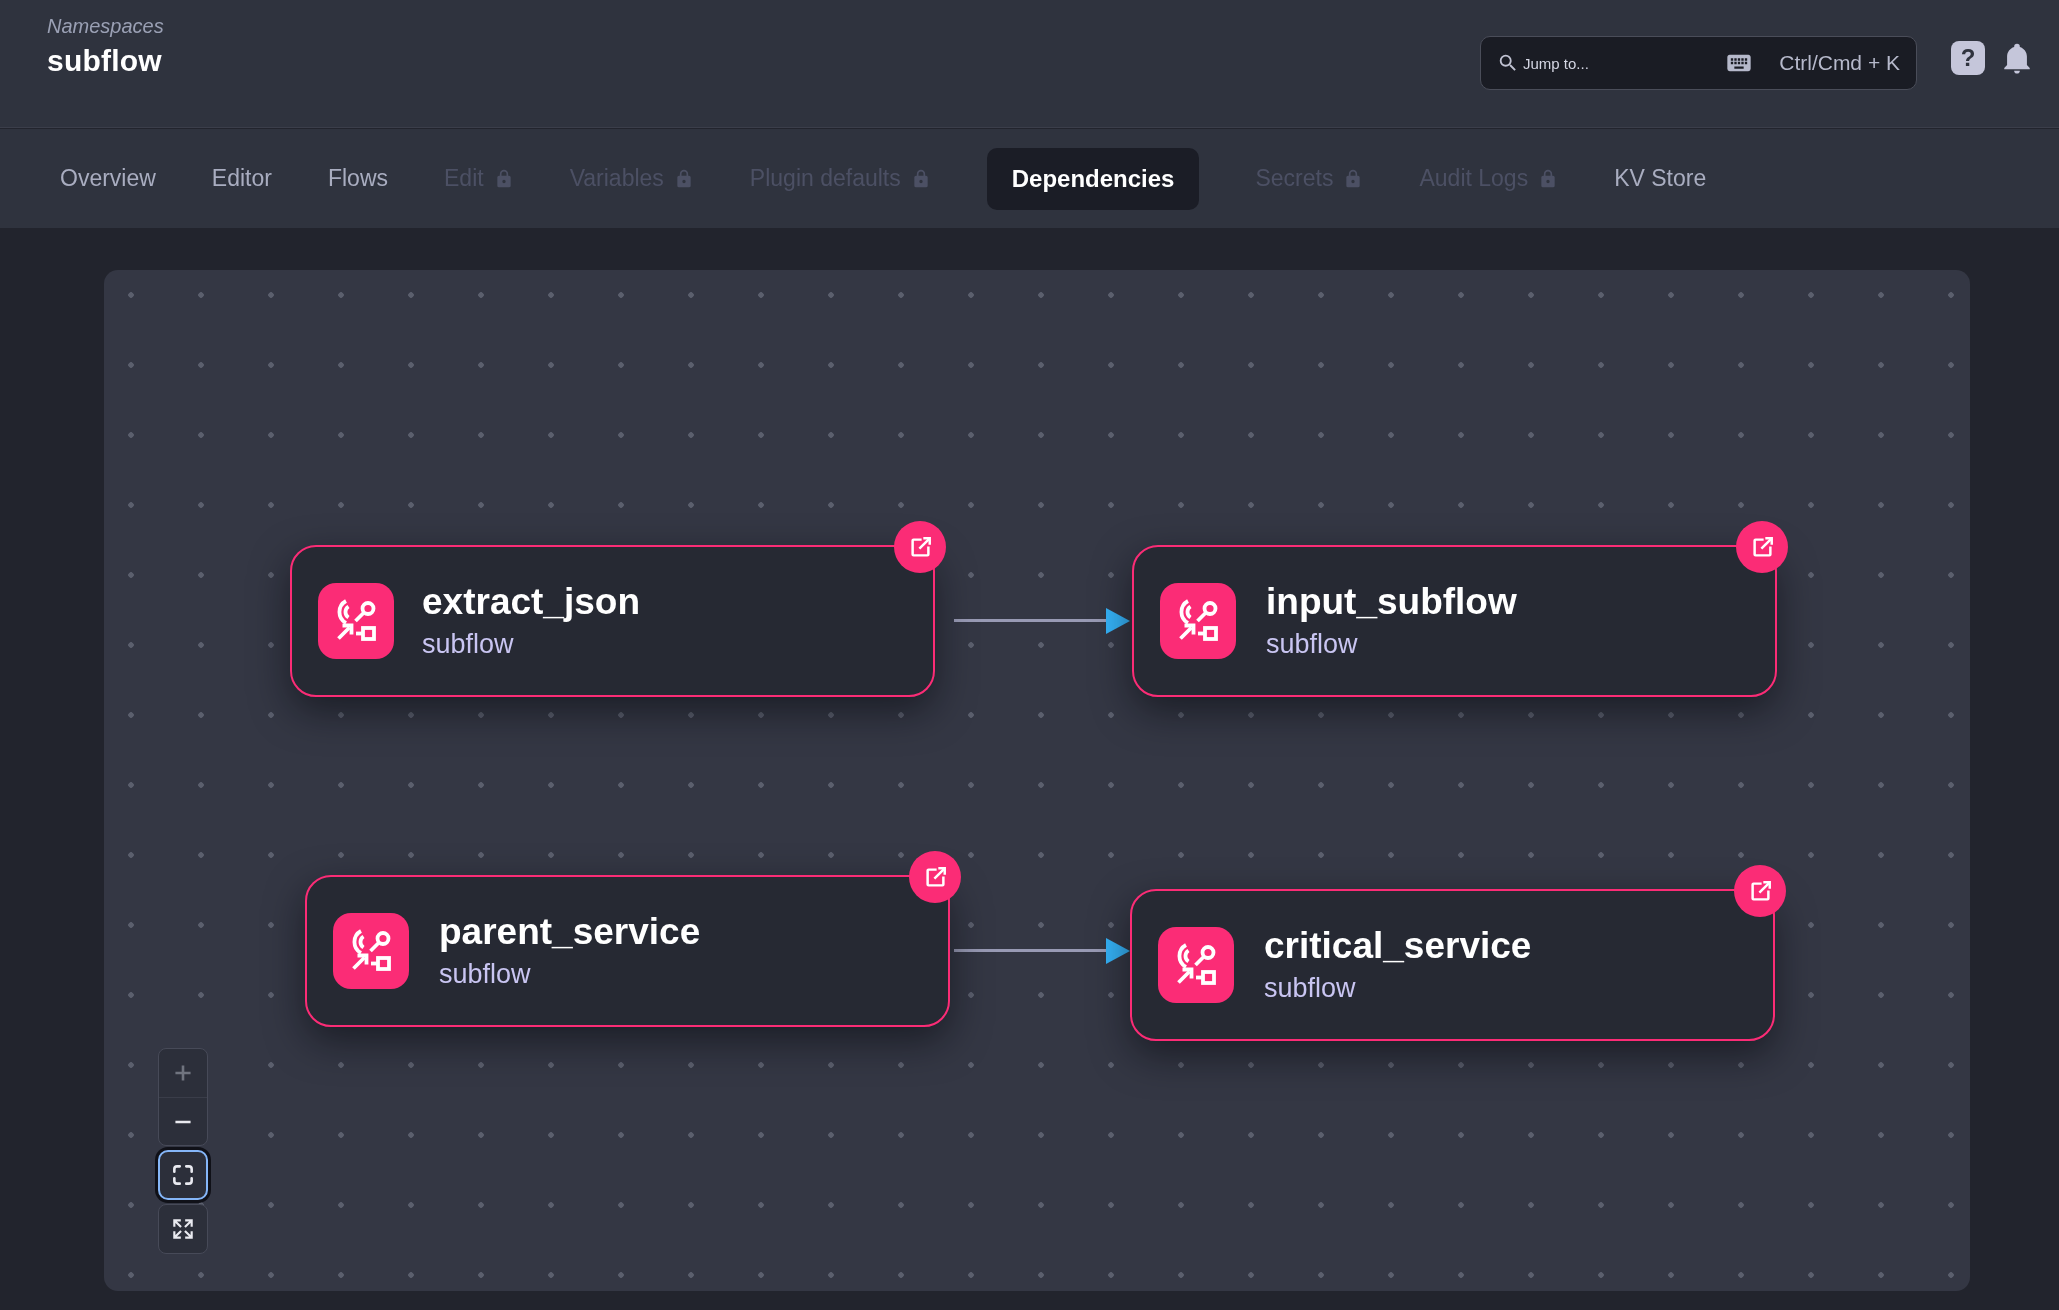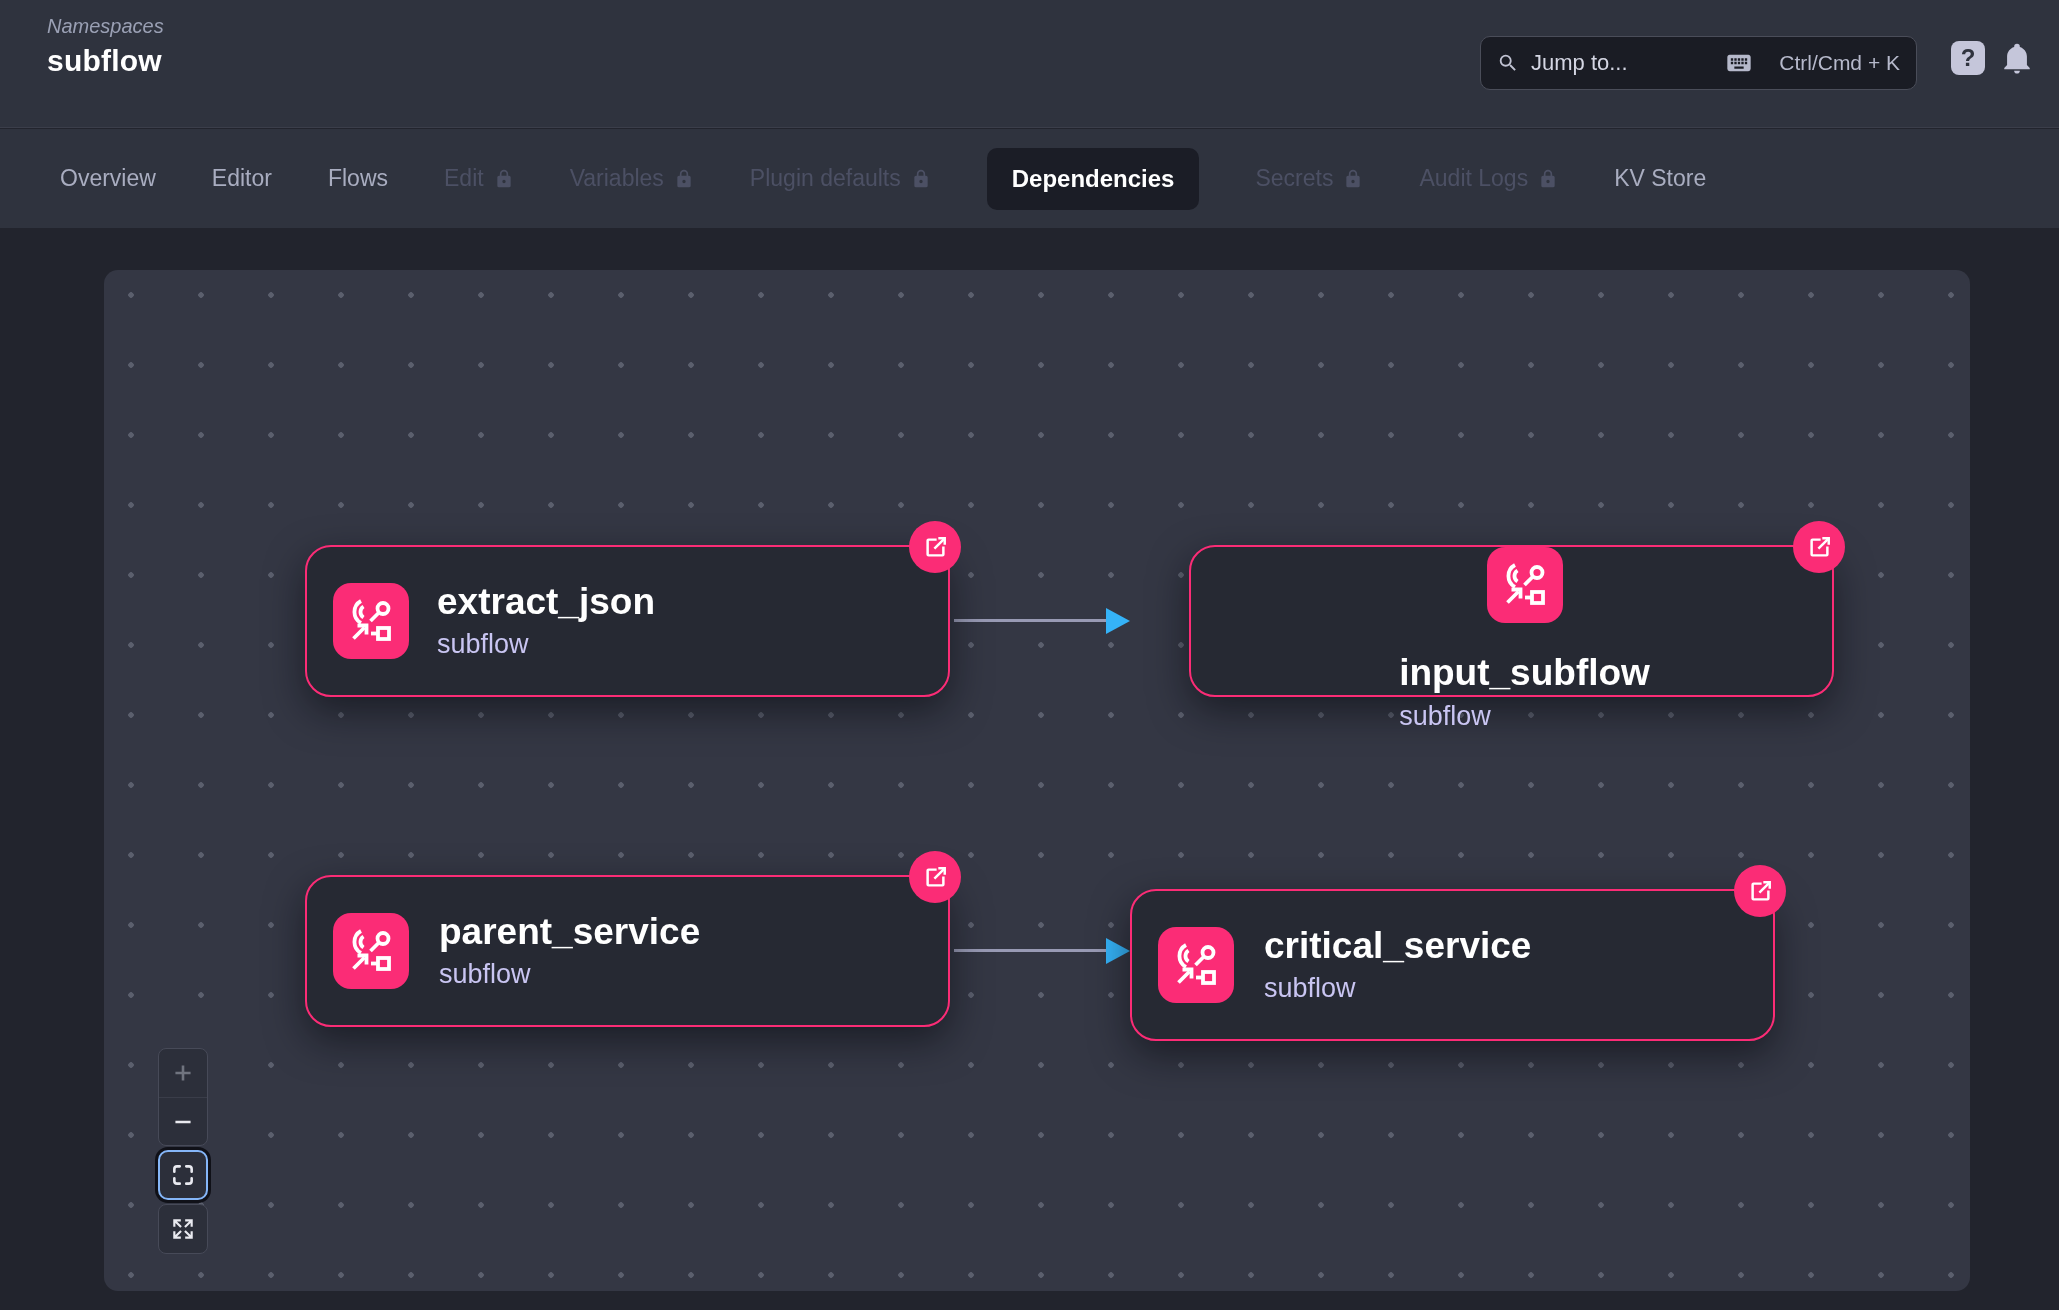--- a/index.html
+++ b/index.html
@@ -22,21 +22,21 @@
   }
   .page-title {
     position:absolute; left:47px; top:44px;
     font-size:30px; font-weight:bold; color:#ffffff; letter-spacing:.2px;
   }
   .search-box {
     position:absolute; left:1480px; top:36px; width:437px; height:54px;
     background:#1a1c24; border:1px solid #4a4d59; border-radius:10px;
     display:flex; align-items:center; padding:0 16px; cursor:pointer;
   }
-  .search-box .placeholder { font-size:22px; color:#d4d6e3; margin-left:12px; }
+  .search-box .placeholder { font-size:15px; color:#d4d6e3; margin-left:4px; }
   .search-box .spacer { flex:1; }
   .search-box .shortcut { font-size:21px; color:#b6b9cb; margin-left:26px; white-space:nowrap; }
   .help-btn {
     position:absolute; left:1951px; top:41px; width:34px; height:34px;
     background:#c5c6da; border-radius:8px;
     display:flex; align-items:center; justify-content:center;
     font-size:24px; font-weight:bold; color:#2f333e; cursor:pointer;
   }
   .bell-btn {
     position:absolute; left:1997px; top:36px; width:40px; height:44px;
@@ -210,21 +210,21 @@
 </div>
 
 <div class="content">
   <div class="canvas">
 
     <div class="edge-line" style="left:850px; top:349px; width:154px;"></div>
     <div class="edge-head" style="left:1002px; top:338px;"></div>
     <div class="edge-line" style="left:850px; top:679px; width:154px;"></div>
     <div class="edge-head" style="left:1002px; top:668px;"></div>
 
-    <div class="node" style="left:201px; top:275px;gap:28px;">
+    <div class="node" style="left:186px; top:275px;gap:28px;">
       <div class="node-icon">
         <svg width="48" height="48" viewBox="0 0 48 48" fill="none" stroke="#fff" stroke-width="3.8">
           <path d="M14 4 A12.5 12.5 0 0 0 14 26"></path>
             <path d="M16.5 9.5 A6.5 6.5 0 0 0 16.5 20.5"></path>
           <circle cx="36" cy="11.5" r="5.5"></circle>
             <line x1="32" y1="15.5" x2="23.5" y2="24"></line>
           <line x1="6.5" y1="41.5" x2="17.5" y2="30.5"></line>
             <path d="M10.5 28.5 H19.5 V37.5"></path>
           <line x1="24" y1="36.5" x2="31" y2="36.5"></line>
             <rect x="31" y="31" width="11" height="11"></rect>
@@ -238,21 +238,21 @@
         <span>
           <svg width="27" height="27" viewBox="0 0 24 24" fill="none" stroke="#fff" stroke-width="2.2">
               <path d="M13 5H5.8C5.36 5 5 5.36 5 5.8v12.4c0 .44.36.8.8.8h12.4c.44 0 .8-.36.8-.8V11"></path>
               <path d="M11 13 L20.2 3.8"></path>
               <path d="M14.5 3.8 H20.2 V9.5"></path>
             </svg>
         </span>
       </div>
     </div>
 
-    <div class="node" style="left:1085px; top:275px;flex-direction:column;">
+    <div class="node" style="left:1028px; top:275px;">
       <div class="node-icon">
         <svg width="48" height="48" viewBox="0 0 48 48" fill="none" stroke="#fff" stroke-width="3.8">
           <path d="M14 4 A12.5 12.5 0 0 0 14 26"></path>
             <path d="M16.5 9.5 A6.5 6.5 0 0 0 16.5 20.5"></path>
           <circle cx="36" cy="11.5" r="5.5"></circle>
             <line x1="32" y1="15.5" x2="23.5" y2="24"></line>
           <line x1="6.5" y1="41.5" x2="17.5" y2="30.5"></line>
             <path d="M10.5 28.5 H19.5 V37.5"></path>
           <line x1="24" y1="36.5" x2="31" y2="36.5"></line>
             <rect x="31" y="31" width="11" height="11"></rect>

